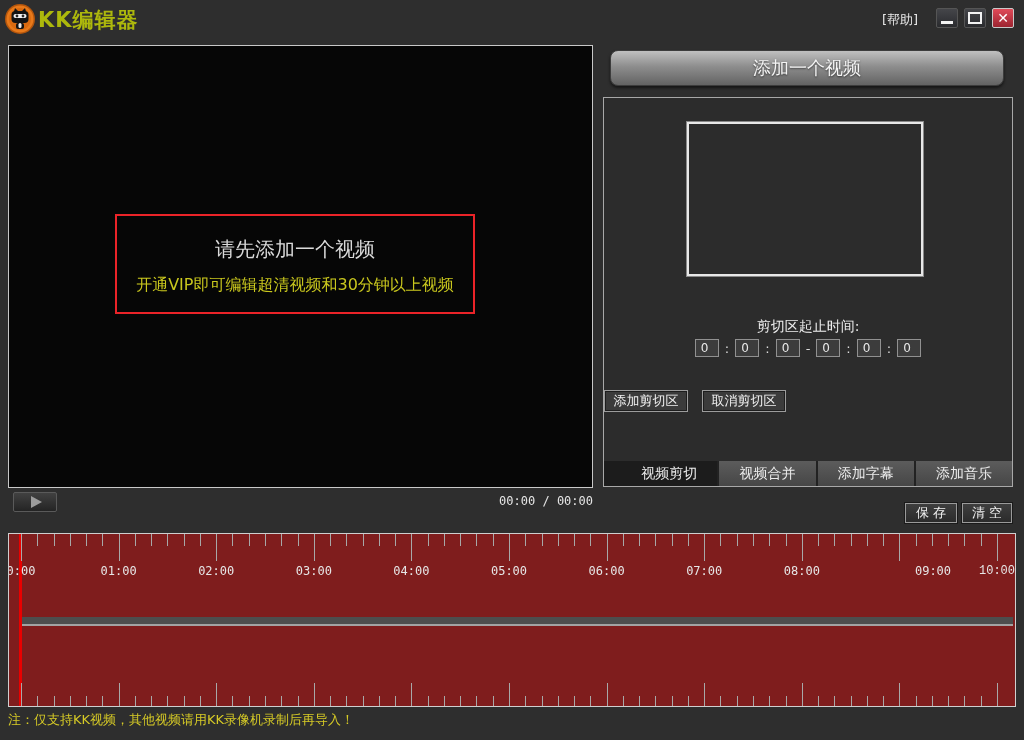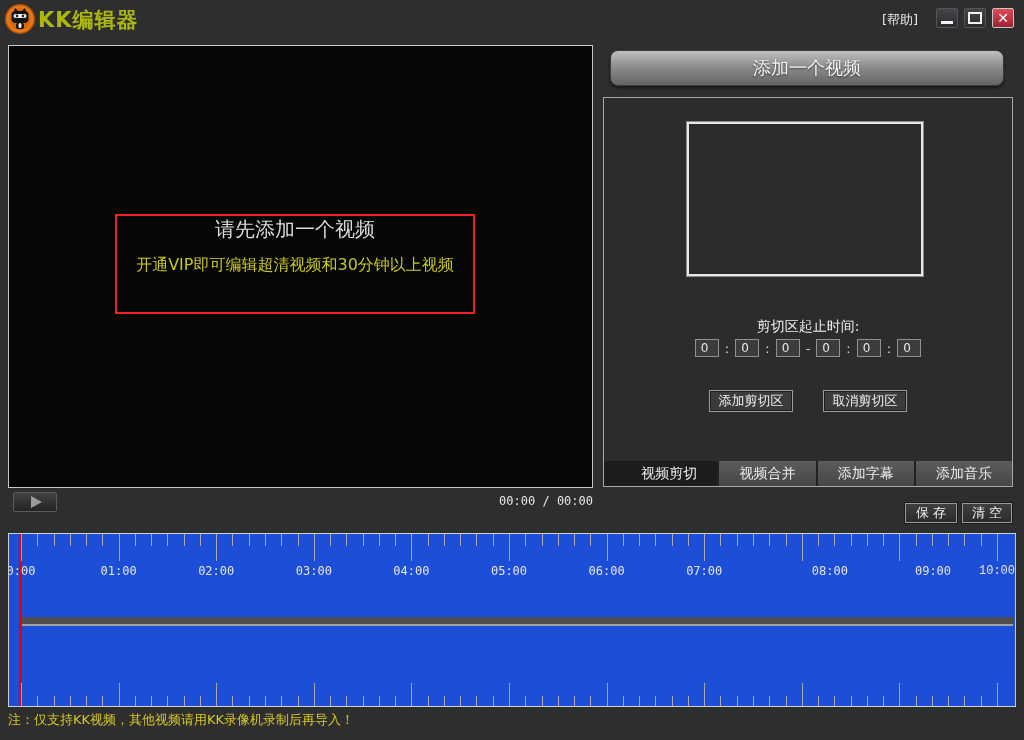--- a/index.html
+++ b/index.html
@@ -21,21 +21,21 @@
   .winbtn.min{left:936px;}
   .winbtn.max{left:964px;}
   .winbtn.close{left:992px;background:linear-gradient(#e04a58,var(--close-button,#9c2430));border-color:#c9c9c9;}
   .min-glyph{width:12px;height:3px;background:#f2f2f2;margin-top:9px;}
   .max-glyph{width:10px;height:8px;border:2px solid #f2f2f2;}
   .close-glyph{color:#fff;font-size:14px;font-weight:bold;line-height:1;}
 
   
   .preview{left:8px;top:45px;width:583px;height:441px;background:#060606;border:1px solid #c8c8c8;}
   .msgbox{left:106px;top:168px;width:356px;height:96px;border:2px solid var(--message-border,#ea2328);text-align:center;}
-  .msg1{font-size:20px;color:#dadada;}
+  .msg1{margin-top:20px;font-size:20px;color:#dadada;}
   .msg2{margin-top:12px;font-size:16px;color:var(--vip-text,#c9c71e);}
 
   
   .playbtn{left:13px;top:492px;width:44px;height:20px;border:1px solid #5a5a5a;border-radius:2px;
     background:linear-gradient(#414141,#242424);display:flex;align-items:center;justify-content:center;box-sizing:border-box;}
   .play-glyph{width:0;height:0;border-left:11px solid #9c9c9c;border-top:6px solid transparent;border-bottom:6px solid transparent;margin-left:3px;}
   .timedisp{left:430px;top:494px;width:163px;text-align:right;font-size:12px;color:#e5e5e5;
     font-family:"DejaVu Sans Mono","Liberation Mono",monospace;}
 
   
@@ -44,37 +44,37 @@
     color:#f4f4f4;font-size:18px;display:flex;align-items:center;justify-content:center;
     text-shadow:0 1px 2px rgba(0,0,0,.6);box-shadow:0 2px 3px rgba(0,0,0,.55);}
   .panel{left:603px;top:97px;width:408px;height:388px;border:1px solid #a8a8a8;background:#2c2c2c;}
   .innerbox{left:82px;top:23px;width:238px;height:156px;border:1px solid #8a8a8a;box-sizing:border-box;}
   .innerbox .inner2{width:100%;height:100%;border:2px solid #e8e8e8;box-sizing:border-box;background:#2c2c2c;}
   .cliplabel{left:0;top:220px;width:100%;text-align:center;font-size:14px;color:#ededed;}
   .timerow{left:0;top:241px;width:100%;display:flex;align-items:center;justify-content:center;}
   .tfield{width:24px;height:18px;background:#3c3c3c;border:1px solid #919191;color:#e8e8e8;
     font-size:12px;padding:0 0 0 5px;box-sizing:border-box;font-family:inherit;}
   .tsep{color:#dcdcdc;font-size:13px;margin:0 6px;}
-  .cliprow{left:0;top:292px;width:100%;display:flex;justify-content:center;gap:30px;}
+  .cliprow{left:0;top:292px;width:100%;display:flex;gap:14px;}
   .smallbtn{width:84px;height:22px;background:#3b3b3b;border:1px solid #9c9c9c;box-shadow:0 0 0 1px #1d1d1d inset;
     color:#f0f0f0;font-size:13px;display:flex;align-items:center;justify-content:center;box-sizing:border-box;}
   .tabs{left:0;bottom:0;width:100%;height:25px;display:flex;background:#1c1c1c;}
   .tab{flex:1;height:25px;line-height:25px;text-align:center;font-size:14px;color:#ececec;
     background:linear-gradient(#5c5c5c,#464646);border-left:2px solid #222;box-sizing:border-box;}
   .tab:first-child{border-left:none;}
   .tab.active{background:#1c1c1c;margin-left:17px;}
 
   
   .actbtn{top:503px;height:20px;background:linear-gradient(#3e3e3e,#2b2b2b);border:1px solid #9a9a9a;
     box-shadow:0 0 0 1px #1a1a1a;color:#f2f2f2;font-size:13px;display:flex;align-items:center;justify-content:center;box-sizing:border-box;}
   .save{left:905px;width:52px;}
   .clear{left:962px;width:50px;}
 
   
-  .timeline{left:8px;top:533px;width:1006px;height:172px;background:#1d4ed8;border:1px solid #cfcfcf;overflow:hidden;}
+  .timeline{left:8px;top:533px;width:1006px;height:172px;background:#7f1d1d;border:1px solid #cfcfcf;overflow:hidden;}
   .tick{position:absolute;width:1px;background:#a8a8a8;}
   .tick.top{top:0;}
   .tick.top.major{height:27px;}
   .tick.top.minor{height:12px;}
   .tick.bottom{bottom:0;}
   .tick.bottom.major{height:23px;}
   .tick.bottom.minor{height:10px;}
   .tick-label{position:absolute;top:30px;transform:translateX(-50%);font-size:12px;color:#e6e6e6;
     font-family:"DejaVu Sans Mono","Liberation Mono",monospace;white-space:nowrap;}
   .track{position:absolute;left:13px;right:2px;top:83px;height:7px;background:#4d4d4d;border-bottom:2px solid #a2a2a2;}
@@ -261,21 +261,21 @@
     <div class="tick top minor" style="left: 727.733px;"></div>
     <div class="tick bottom minor" style="left: 727.733px;"></div>
     <div class="tick top minor" style="left: 744px;"></div>
     <div class="tick bottom minor" style="left: 744px;"></div>
     <div class="tick top minor" style="left: 760.267px;"></div>
     <div class="tick bottom minor" style="left: 760.267px;"></div>
     <div class="tick top minor" style="left: 776.533px;"></div>
     <div class="tick bottom minor" style="left: 776.533px;"></div>
     <div class="tick top major" style="left: 792.8px;"></div>
     <div class="tick bottom major" style="left: 792.8px;"></div>
-    <div class="tick-label" style="left: 792.8px; margin-left: 28px;">08:00</div>
+    <div class="tick-label" style="left: 792.8px;">08:00</div>
     <div class="tick top minor" style="left: 809.067px;"></div>
     <div class="tick bottom minor" style="left: 809.067px;"></div>
     <div class="tick top minor" style="left: 825.333px;"></div>
     <div class="tick bottom minor" style="left: 825.333px;"></div>
     <div class="tick top minor" style="left: 841.6px;"></div>
     <div class="tick bottom minor" style="left: 841.6px;"></div>
     <div class="tick top minor" style="left: 857.867px;"></div>
     <div class="tick bottom minor" style="left: 857.867px;"></div>
     <div class="tick top minor" style="left: 874.133px;"></div>
     <div class="tick bottom minor" style="left: 874.133px;"></div>

